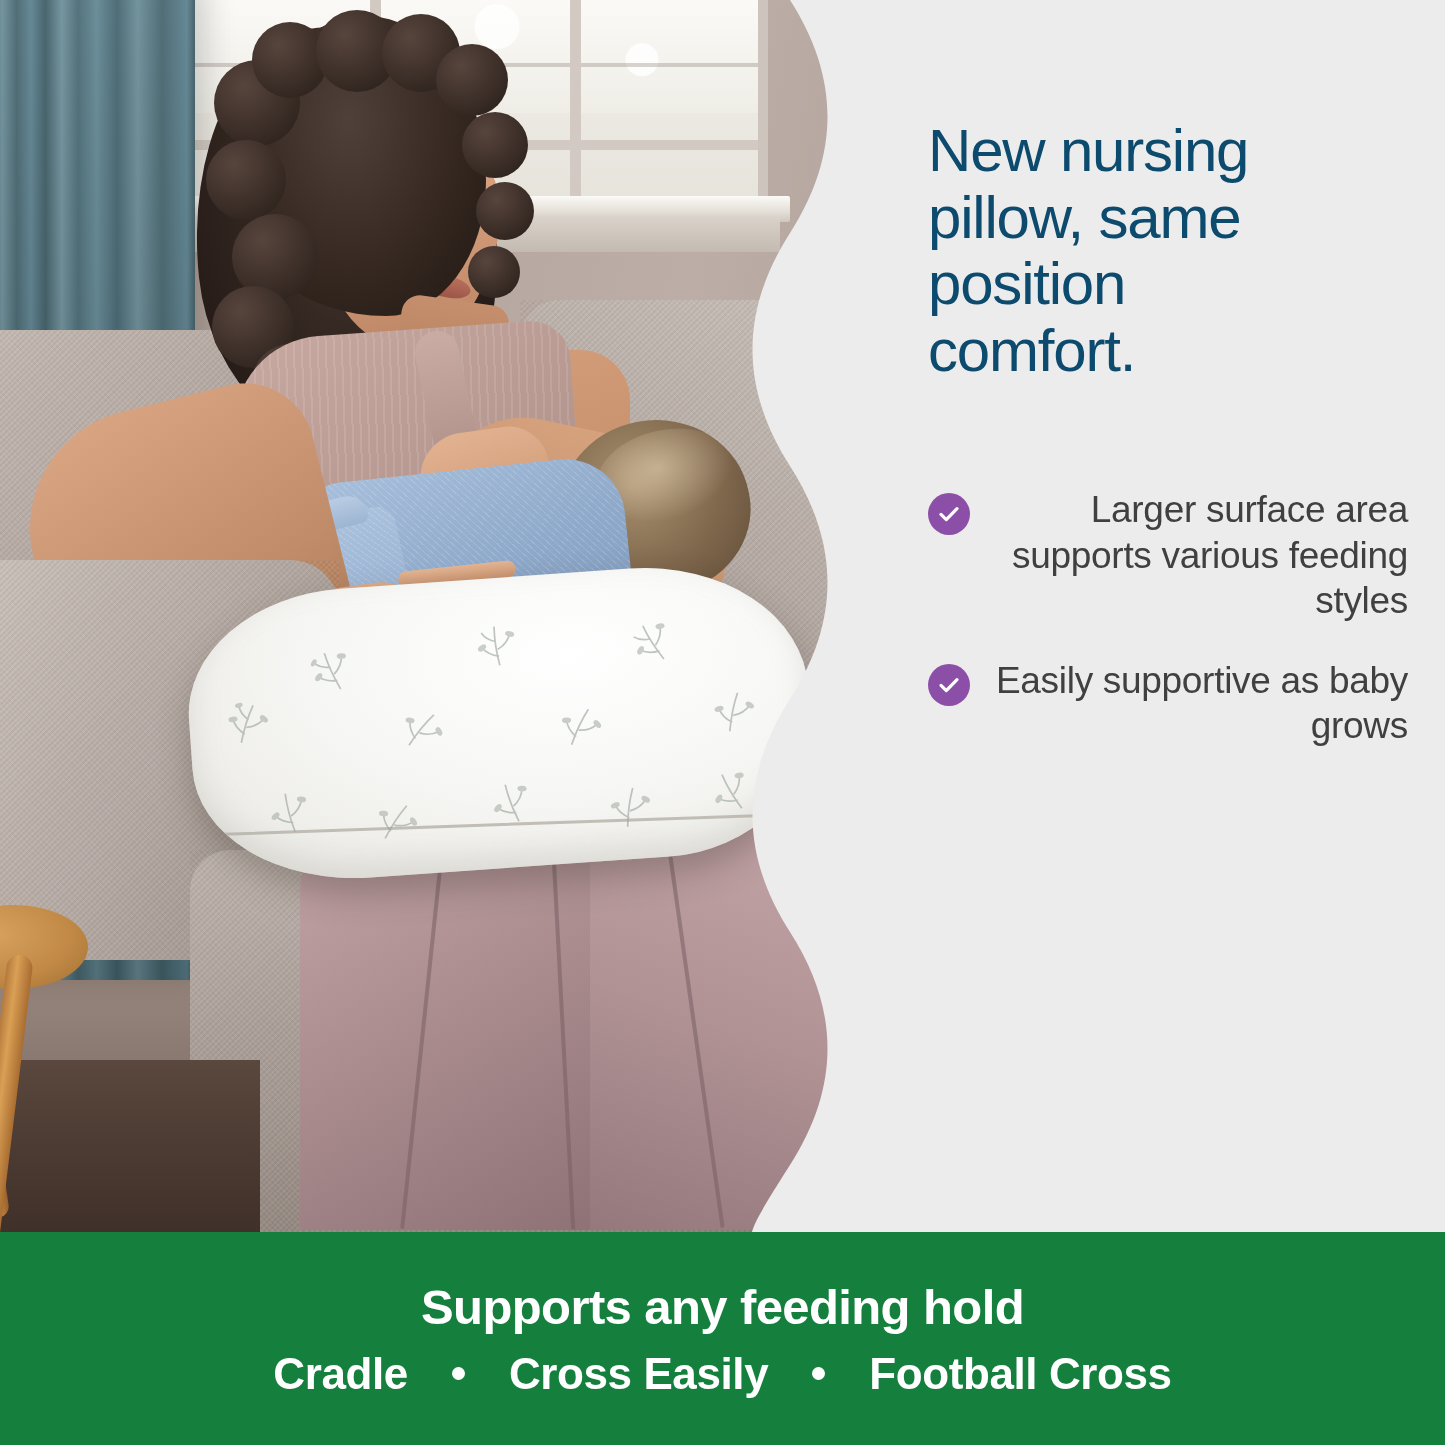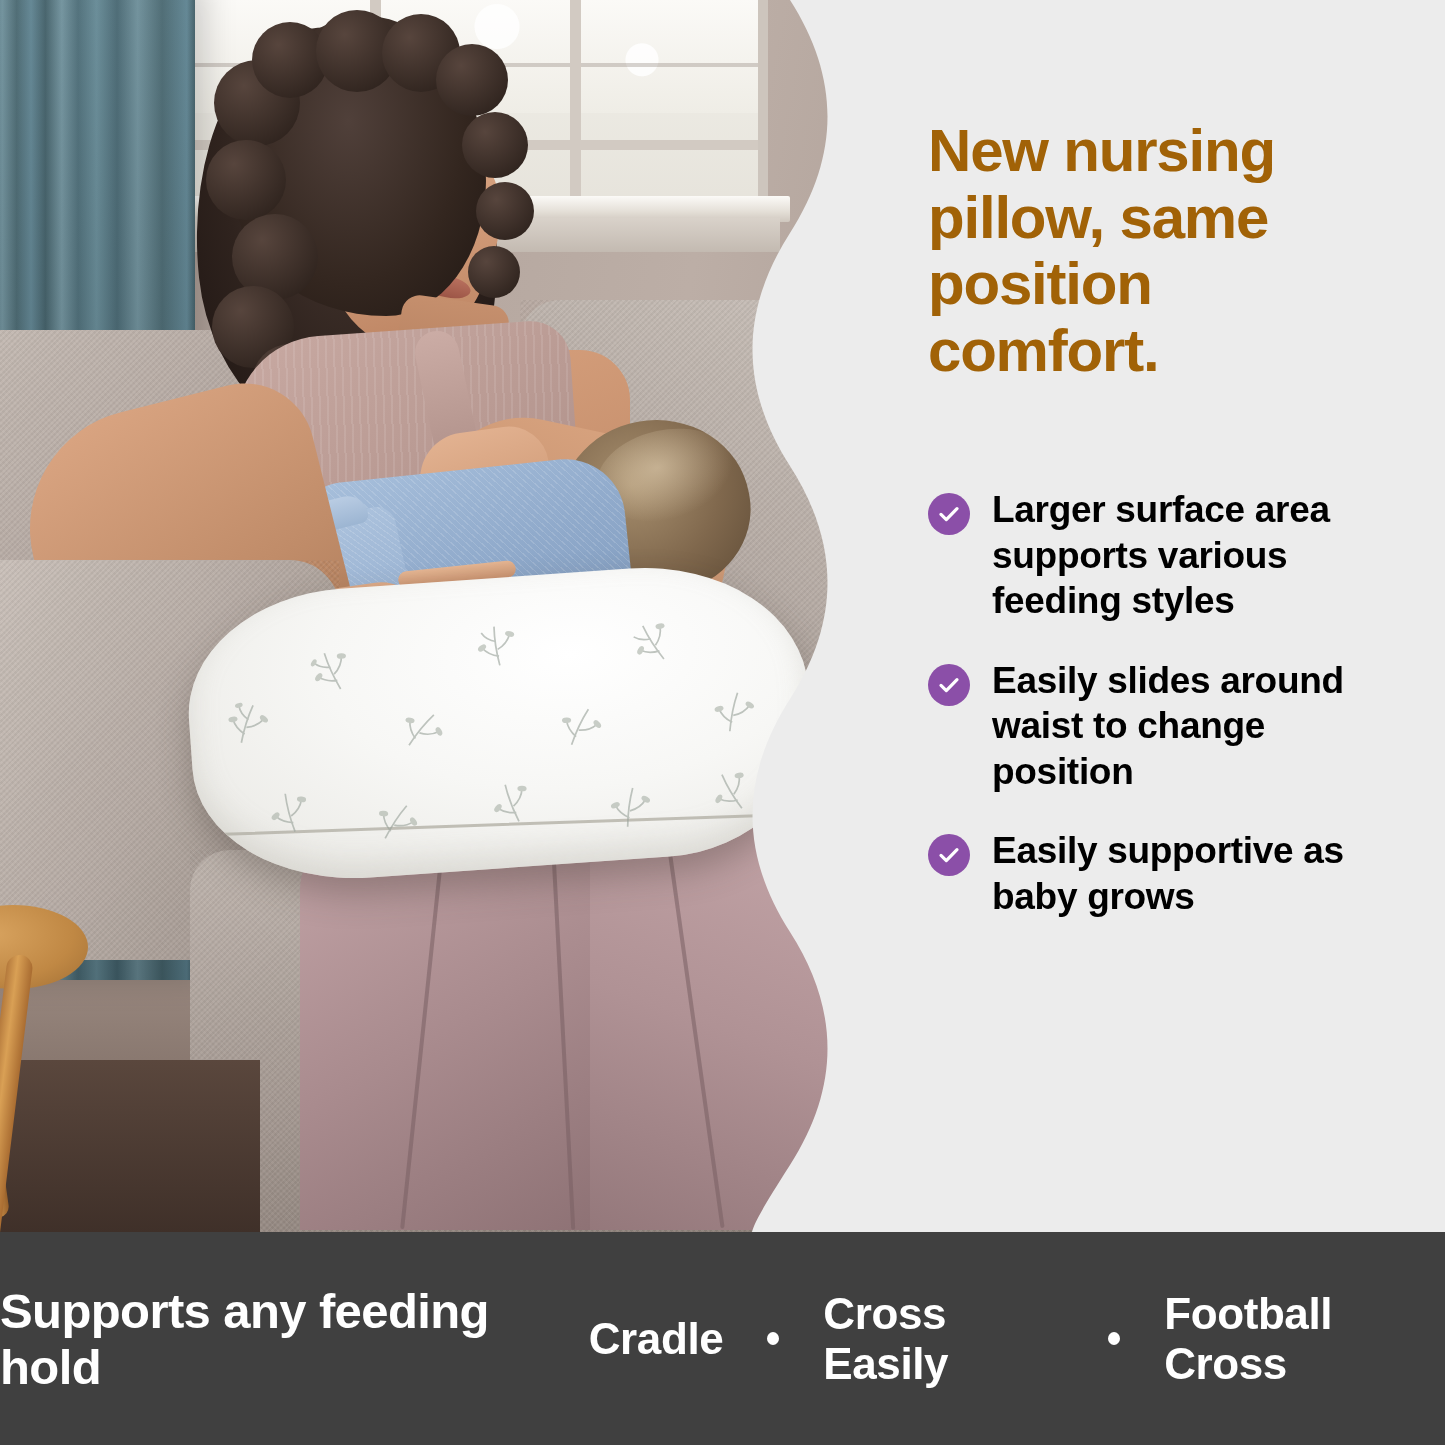--- a/index.html
+++ b/index.html
@@ -352,47 +352,47 @@
   }
   .wave-cover svg { display:block; width:260px; height:1232px; }
 
   
   .text-panel {
     position:absolute; left:840px; top:0; width:605px; height:1232px;
     background:#ECECEC;
   }
   .headline {
     position:absolute; left:88px; top:118px; width:470px;
-    font-size:60px; line-height:1.11; font-weight:700;
+    font-size:60px; line-height:1.11; font-weight:400;
     letter-spacing:-1.2px;
-    color:#a16207;
+    color:#0c4a6e;
   }
   .bullets {
     position:absolute; left:88px; top:487px; width:480px;
   }
   .bullet {
     display:flex; align-items:flex-start; gap:22px;
     margin-bottom:34px;
   }
   .check {
     flex:0 0 auto; width:42px; height:42px; margin-top:6px;
     border-radius:50%; background:#8B4FA8;
     display:flex; align-items:center; justify-content:center;
   }
   .check svg { width:24px; height:24px; display:block; }
   .bullet-text {
-    font-size:37px; line-height:1.23; font-weight:700;
-    color:#000000; letter-spacing:-.3px;
+    font-size:37px; line-height:1.23; font-weight:400;
+    color:#404040; letter-spacing:-.3px;text-align:right;
   }
 
   
   .footer {
     position:absolute; left:0; top:1232px; width:1445px; height:213px;
-    background:#404040;
-    display:flex; 
+    background:#15803d;
+    display:flex; flex-direction:column;
     align-items:center; justify-content:center;
     gap:14px;
   }
   .footer-title {
     color:#FFFFFF; font-size:49px; font-weight:700; letter-spacing:-.6px;
   }
   .footer-sub {
     display:flex; align-items:center; gap:44px;
     color:#FFFFFF; font-size:44px; font-weight:700; letter-spacing:-.4px;
   }
@@ -698,28 +698,20 @@
 
       <div class="bullet">
         <span class="check">
           <svg viewBox="0 0 24 24">
               <path d="M4 12.4 L9.3 17.6 L20 6.6" fill="none" stroke="#FFFFFF" stroke-width="3.2" stroke-linecap="round" stroke-linejoin="round"></path>
             </svg>
         </span>
         <span class="bullet-text">Larger surface area supports various feeding styles</span>
       </div>
 
-      <div class="bullet">
-        <span class="check">
-          <svg viewBox="0 0 24 24">
-              <path d="M4 12.4 L9.3 17.6 L20 6.6" fill="none" stroke="#FFFFFF" stroke-width="3.2" stroke-linecap="round" stroke-linejoin="round"></path>
-            </svg>
-        </span>
-        <span class="bullet-text">Easily slides around waist to change position</span>
-      </div>
 
       <div class="bullet">
         <span class="check">
           <svg viewBox="0 0 24 24">
               <path d="M4 12.4 L9.3 17.6 L20 6.6" fill="none" stroke="#FFFFFF" stroke-width="3.2" stroke-linecap="round" stroke-linejoin="round"></path>
             </svg>
         </span>
         <span class="bullet-text">Easily supportive as baby grows</span>
       </div>
 

